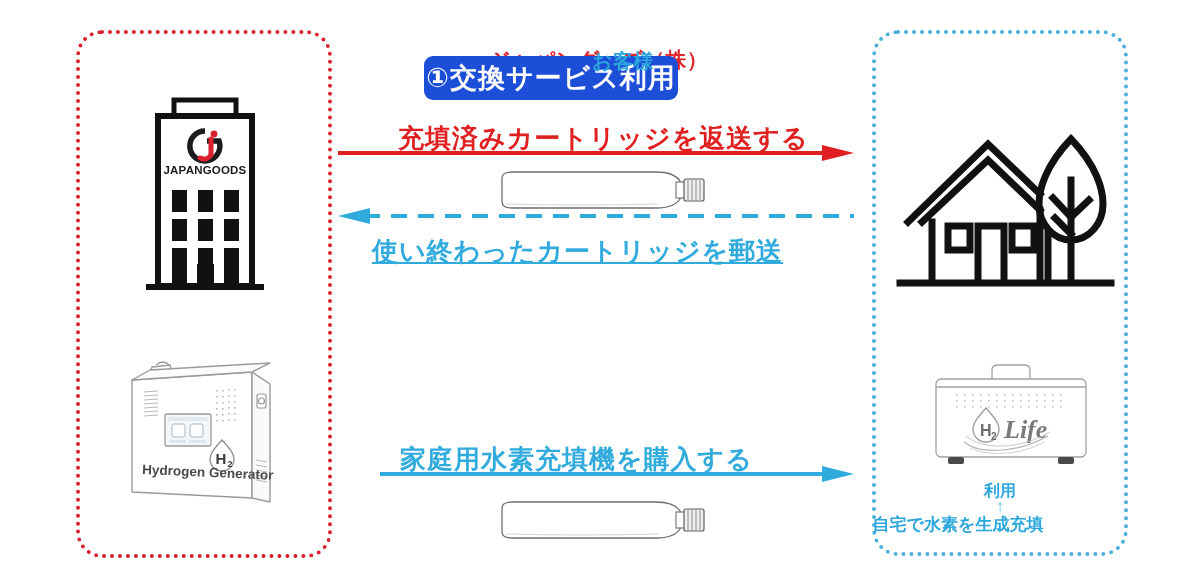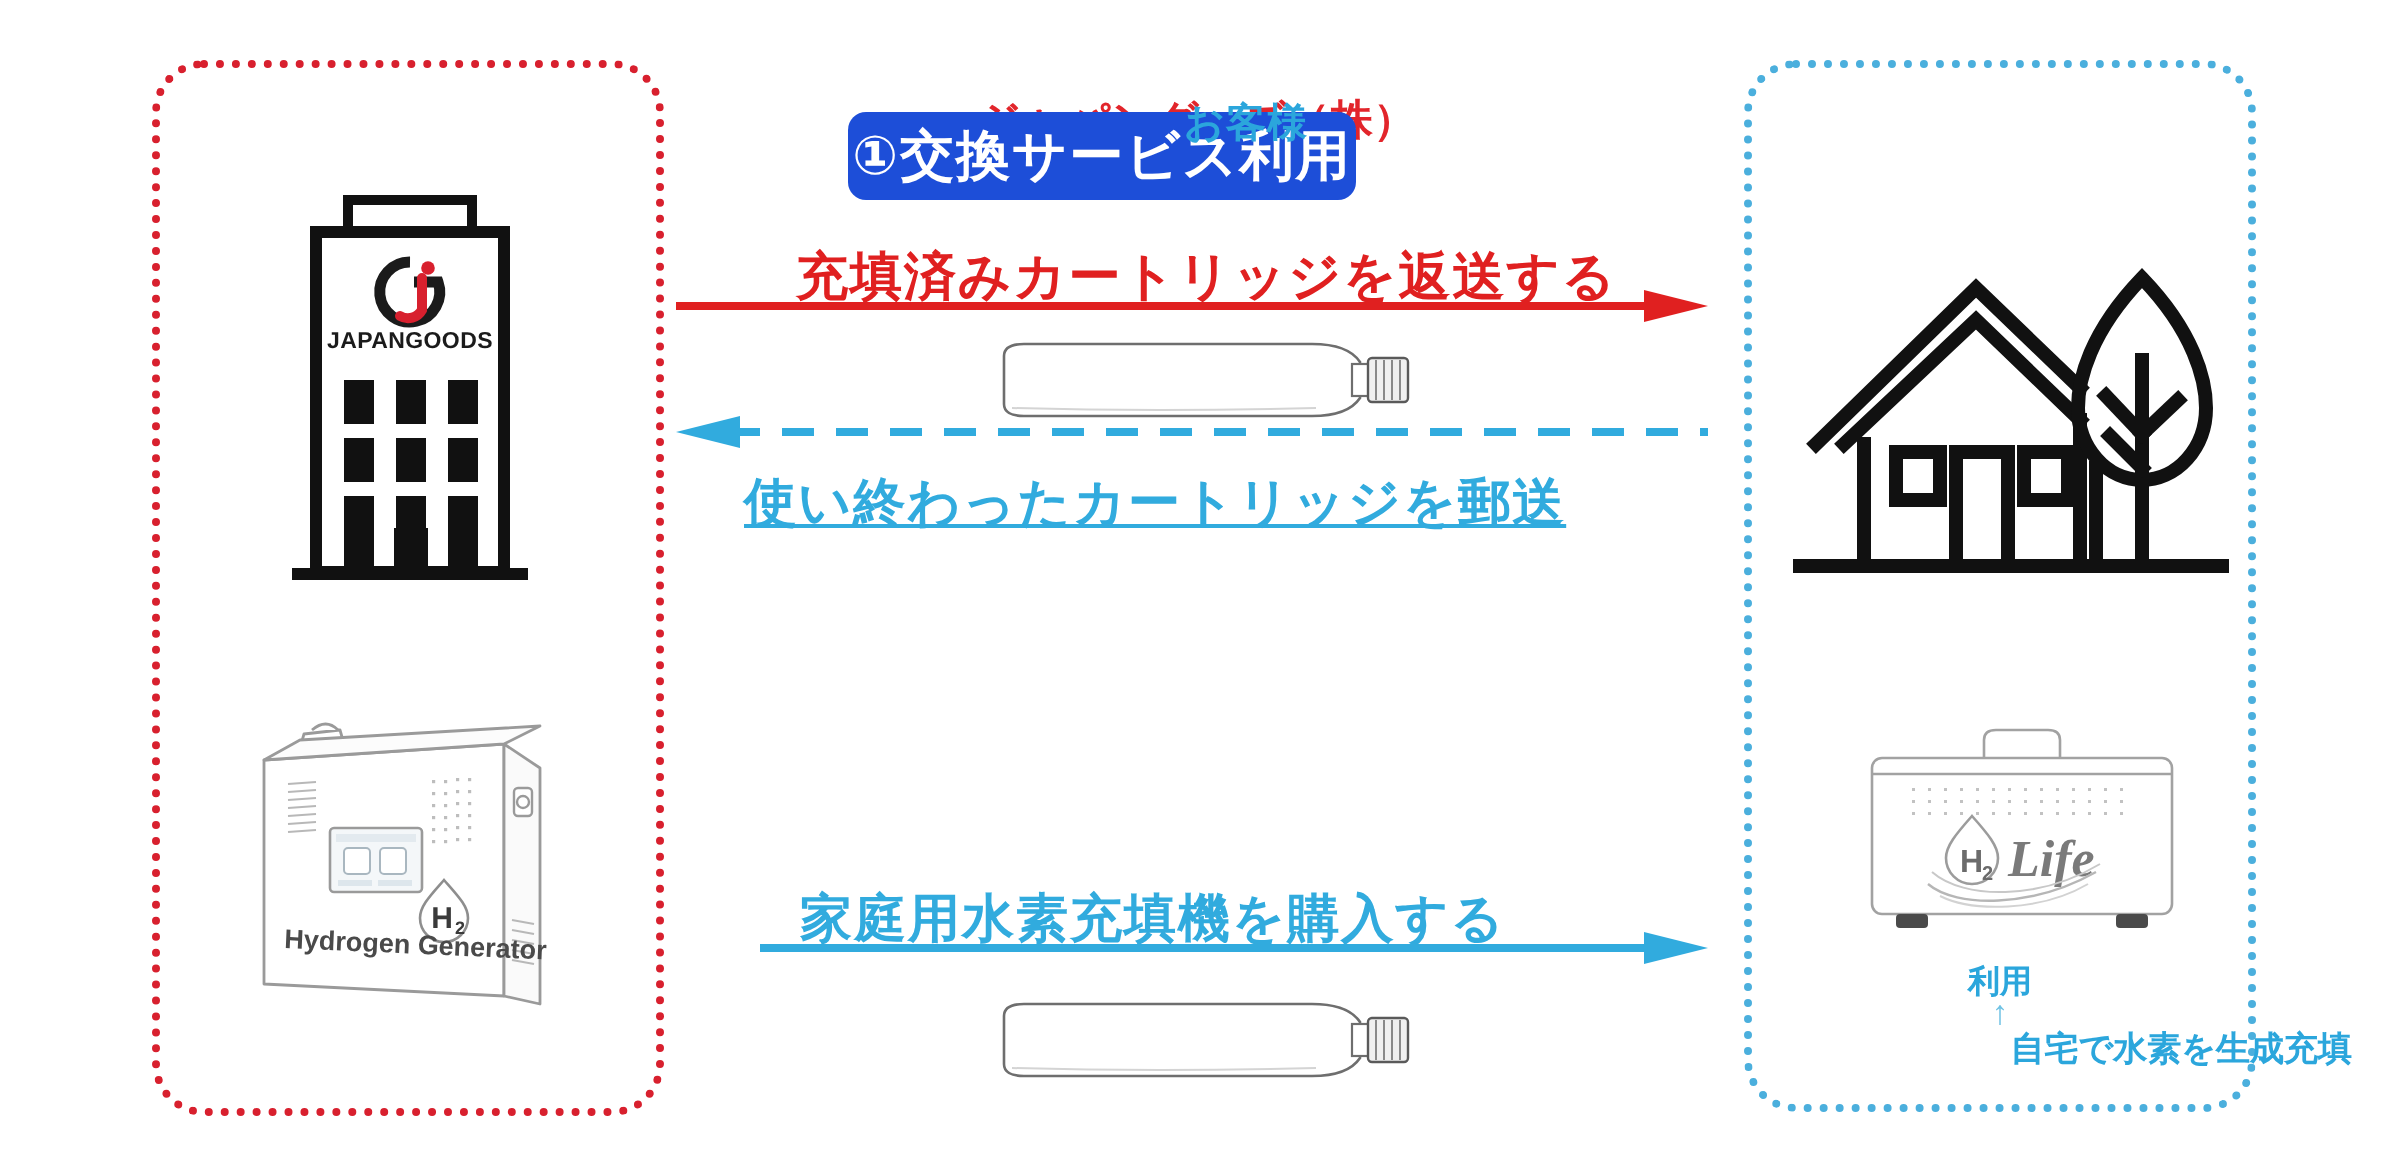--- a/index.html
+++ b/index.html
@@ -58,22 +58,22 @@
   
   #use-label{
     position:absolute; left:872px; width:256px; top:481px;
     text-align:center; color:#2BA6DC; font-size:16px; font-weight:700;
   }
   #use-arrow{
     position:absolute; left:872px; width:256px; top:498px;
     text-align:center; color:#6FC2E4; font-size:17px; line-height:1;
   }
   #home-gen-label{
-    position:absolute; left:920px; width:256px; top:513px;
-    text-align:right; color:#2BA6DC; font-size:17px; font-weight:700;
+    position:absolute; left:830px; width:256px; top:513px;
+    text-align:center; color:#2BA6DC; font-size:17px; font-weight:700;
     white-space:nowrap;
   }
 
   
   .badge{
     position:absolute;
     color:#ffffff;
     font-weight:700;
     border-radius:9px;
     display:flex;

